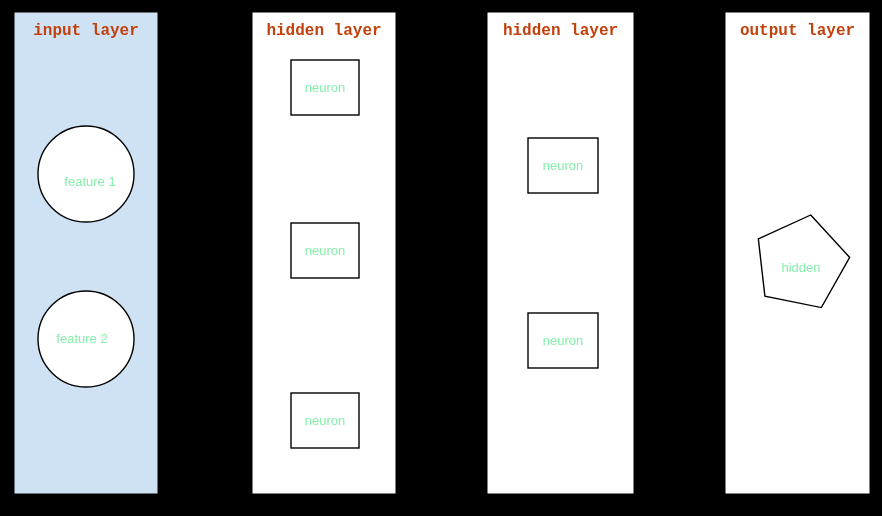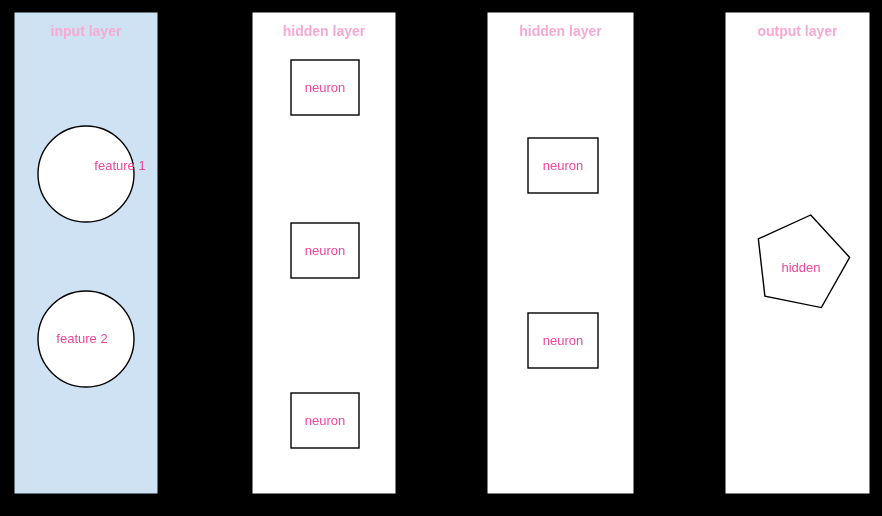--- a/index.html
+++ b/index.html
@@ -39,32 +39,33 @@
     fill: none;
   }
   .node-shape {
     fill: #ffffff;
     stroke: #000000;
     stroke-width: 1.4;
   }
   .layer-title {
     position: absolute;
     text-align: center;
-    font-size: 14px;
+    font-size: 16px;
     font-weight: bold;
-    color: #f9a8d4;
+    color: #c2410c;
     line-height: 18px;
     white-space: nowrap;
+    font-family: Liberation Mono, monospace;
   }
   .node-label {
     position: absolute;
     text-align: center;
     font-size: 13px;
     font-weight: normal;
-    color: #ec4899;
+    color: #86efac;
     line-height: 15px;
     white-space: nowrap;
   }
 </style>
 </head>
 <body>
 
 <div id="stage" style="width: 882px; height: 516px; background: rgb(0, 0, 0);">
 
   <svg class="svg-layer" id="edges-layer" viewBox="0 0 882 516" xmlns="http://www.w3.org/2000/svg">
@@ -111,21 +112,21 @@
         <rect x="528" y="313" width="70" height="55" class="node-shape"></rect>
         <polygon points="810.73,214.98 849.68,257.42 821.35,307.57 764.90,296.13 758.34,238.90" class="node-shape"></polygon>
       </g>
   </svg>
 
   <div class="svg-layer" id="labels-layer">
       <div class="layer-title" style="left: 14px; top: 22px; width: 144px;">input layer</div>
       <div class="layer-title" style="left: 252px; top: 22px; width: 144px;">hidden layer</div>
       <div class="layer-title" style="left: 487px; top: 22px; width: 147px;">hidden layer</div>
       <div class="layer-title" style="left: 725px; top: 22px; width: 145px;">output layer</div>
-      <div class="node-label" style="left: 38px; top: 158px; width: 104px; padding-left: 30px;">feature 1</div>
+      <div class="node-label" style="left: 38px; top: 174px; width: 104px;">feature 1</div>
       <div class="node-label" style="left: 38px; top: 331px; width: 88px;">feature 2</div>
       <div class="node-label" style="left: 291px; top: 79.5px; width: 68px;">neuron</div>
       <div class="node-label" style="left: 291px; top: 242.5px; width: 68px;">neuron</div>
       <div class="node-label" style="left: 291px; top: 412.5px; width: 68px;">neuron</div>
       <div class="node-label" style="left: 528px; top: 157.5px; width: 70px;">neuron</div>
       <div class="node-label" style="left: 528px; top: 332.5px; width: 70px;">neuron</div>
       <div class="node-label" style="left: 752px; top: 260px; width: 98px;">hidden</div>
     </div>
 
 </div>

